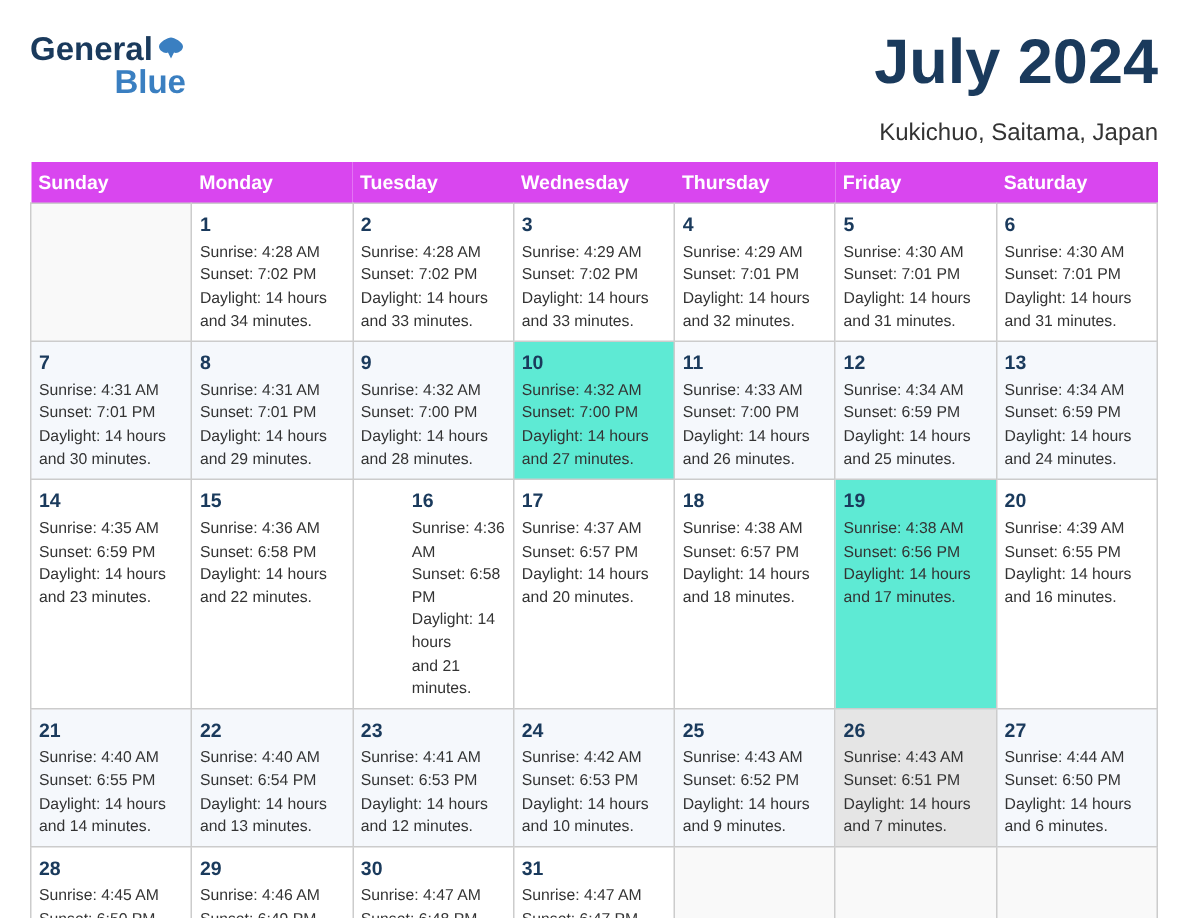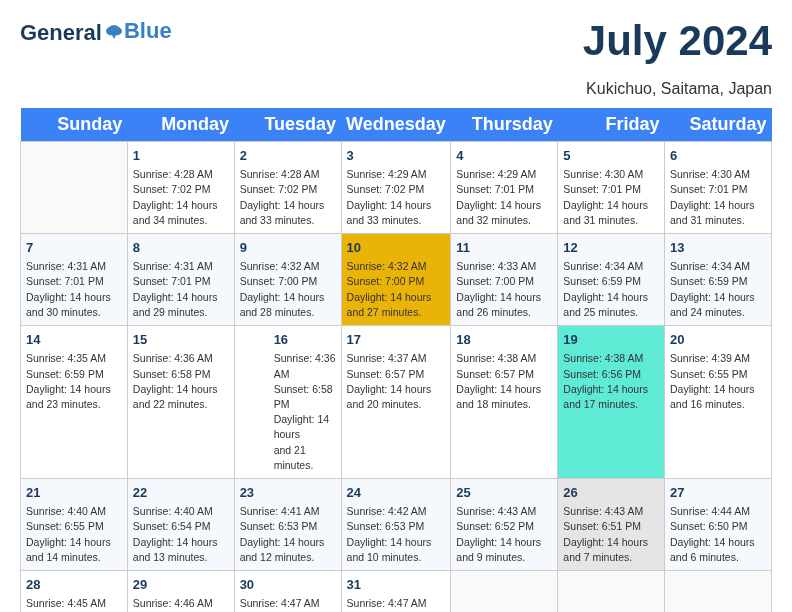--- a/index.html
+++ b/index.html
@@ -33,25 +33,25 @@
       font-size: 16px;
       color: #333;
       margin-top: 18px;
     }
     table {
       width: 100%;
       border-collapse: collapse;
       font-size: 11px;
     }
     th {
-      background-color: #3b82f6;
+      background-color: #d946ef;
       color: white;
       padding: 6px 5px;
-      text-align: right;
-      font-size: 18px;
+      text-align: left;
+      font-size: 13px;
       font-weight: bold;
     }
     td {
       vertical-align: top;
       padding: 5px;
       border: 1px solid #ccc;
       width: calc(100% / 7);
       min-height: 70px;
       color: #333;
       line-height: 1.4;
@@ -79,21 +79,21 @@
     }
     tr:nth-child(odd) td:not(.empty) {
       background: #fff;
     }
   </style>
 </head>
 <body>
 
 <div class="header">
   <div class="logo">
-    <div style="display:flex; align-items:center;">
+    <div style="display:flex; flex-direction:column; align-items:flex-end;">
       <div style="display:flex; align-items:center;">
         <span style="font-size:22px; font-weight:bold; color:#1a3a5c;">General</span>
         <svg width="20" height="20" viewBox="0 0 20 20" style="margin-left:2px;">
           <path d="M10 2 C12 2, 18 5, 18 8 C18 11, 14 13, 12 12 L10 16 L8 12 C6 13, 2 11, 2 8 C2 5, 8 2, 10 2Z" fill="#3a7fc1"></path>
         </svg>
       </div>
       <span style="font-size:22px; font-weight:bold; color:#3a7fc1; margin-top:-4px;">Blue</span>
     </div>
   </div>
   <div class="title-section">
@@ -175,21 +175,21 @@
 Daylight: 14 hours
 and 29 minutes.</div>
         </td>
         <td style="background: rgb(245, 248, 252);">
           <span class="day-num">9</span>
           <div class="day-detail" style="white-space: pre-line;">Sunrise: 4:32 AM
 Sunset: 7:00 PM
 Daylight: 14 hours
 and 28 minutes.</div>
         </td>
-        <td style="background: #eab308;">
+        <td style="background: #5eead4;">
           <span class="day-num">10</span>
           <div class="day-detail" style="white-space: pre-line;">Sunrise: 4:32 AM
 Sunset: 7:00 PM
 Daylight: 14 hours
 and 27 minutes.</div>
         </td>
         <td style="background: rgb(245, 248, 252);">
           <span class="day-num">11</span>
           <div class="day-detail" style="white-space: pre-line;">Sunrise: 4:33 AM
 Sunset: 7:00 PM

